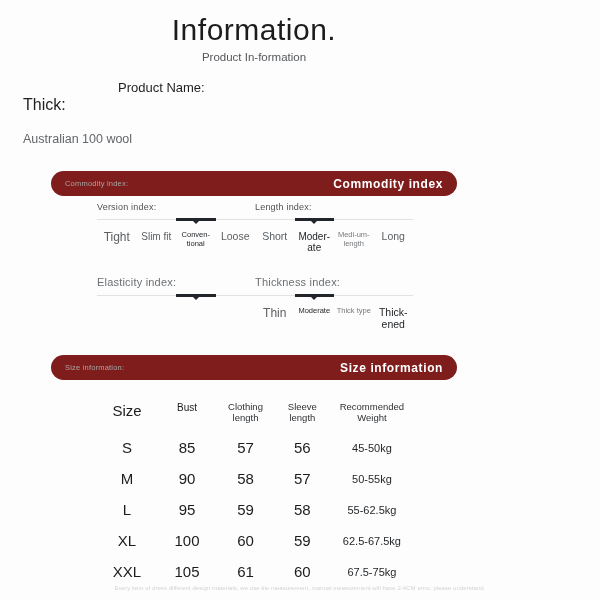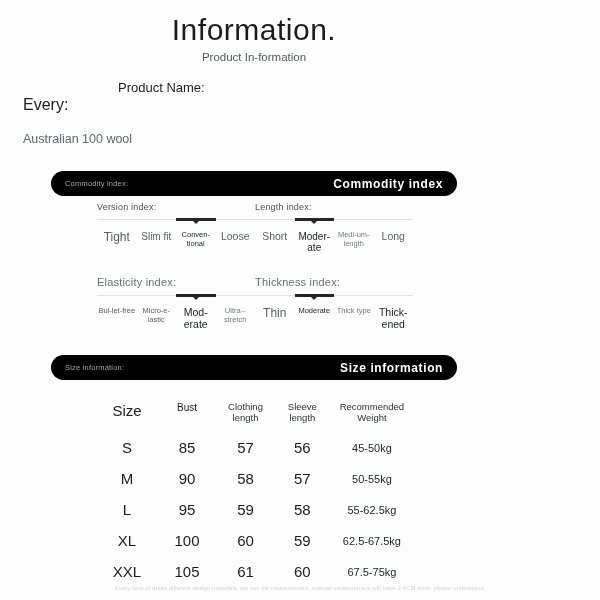--- a/index.html
+++ b/index.html
@@ -69,21 +69,21 @@
     color: #63666a;
     line-height: 1.2;
   }
 
   
   .banner {
     margin: 0 auto;
     width: 406px;
     height: 25px;
     border-radius: 13px;
-    background: #000000;
+    background: #7f1d1d;
     display: flex;
     align-items: center;
     justify-content: space-between;
     padding: 0 14px;
     box-sizing: border-box;
   }
   .banner-left {
     font-size: 7.5px;
     color: #a8a4a1;
     letter-spacing: 0.2px;
@@ -221,21 +221,21 @@
   <div class="header">
     <div class="title">Information.</div>
     <div class="subtitle">Product In-formation</div>
   </div>
 
   <div class="product-info">
     <div class="info-col left">
       <div class="info-label">Product Name:</div>
     </div>
     <div class="info-col right">
-      <div class="info-label big">Every:</div>
+      <div class="info-label big">Thick:</div>
       <div class="info-value">Australian 100 wool</div>
     </div>
   </div>
 
   <div style="margin-top:24px;">
     <div class="banner">
       <span class="banner-left">Commodity index:</span>
       <span class="banner-right">Commodity index</span>
     </div>
   </div>
@@ -280,26 +280,20 @@
     <div class="index-row">
 
       <div class="index-block">
         <div class="index-title tiny">Elasticity index:</div>
         <div class="track">
           <div class="seg"></div>
           <div class="seg"></div>
           <div class="seg selected"></div>
           <div class="seg"></div>
         </div>
-        <div class="labels">
-          <div class="lab s8 mid">Bul-let-free</div>
-          <div class="lab s8 mid">Micro-e-lastic</div>
-          <div class="lab s10 dark">Mod-erate</div>
-          <div class="lab s8">Ultra--stretch</div>
-        </div>
       </div>
 
       <div class="index-block">
         <div class="index-title tiny">Thickness index:</div>
         <div class="track">
           <div class="seg"></div>
           <div class="seg selected"></div>
           <div class="seg"></div>
           <div class="seg"></div>
         </div>

